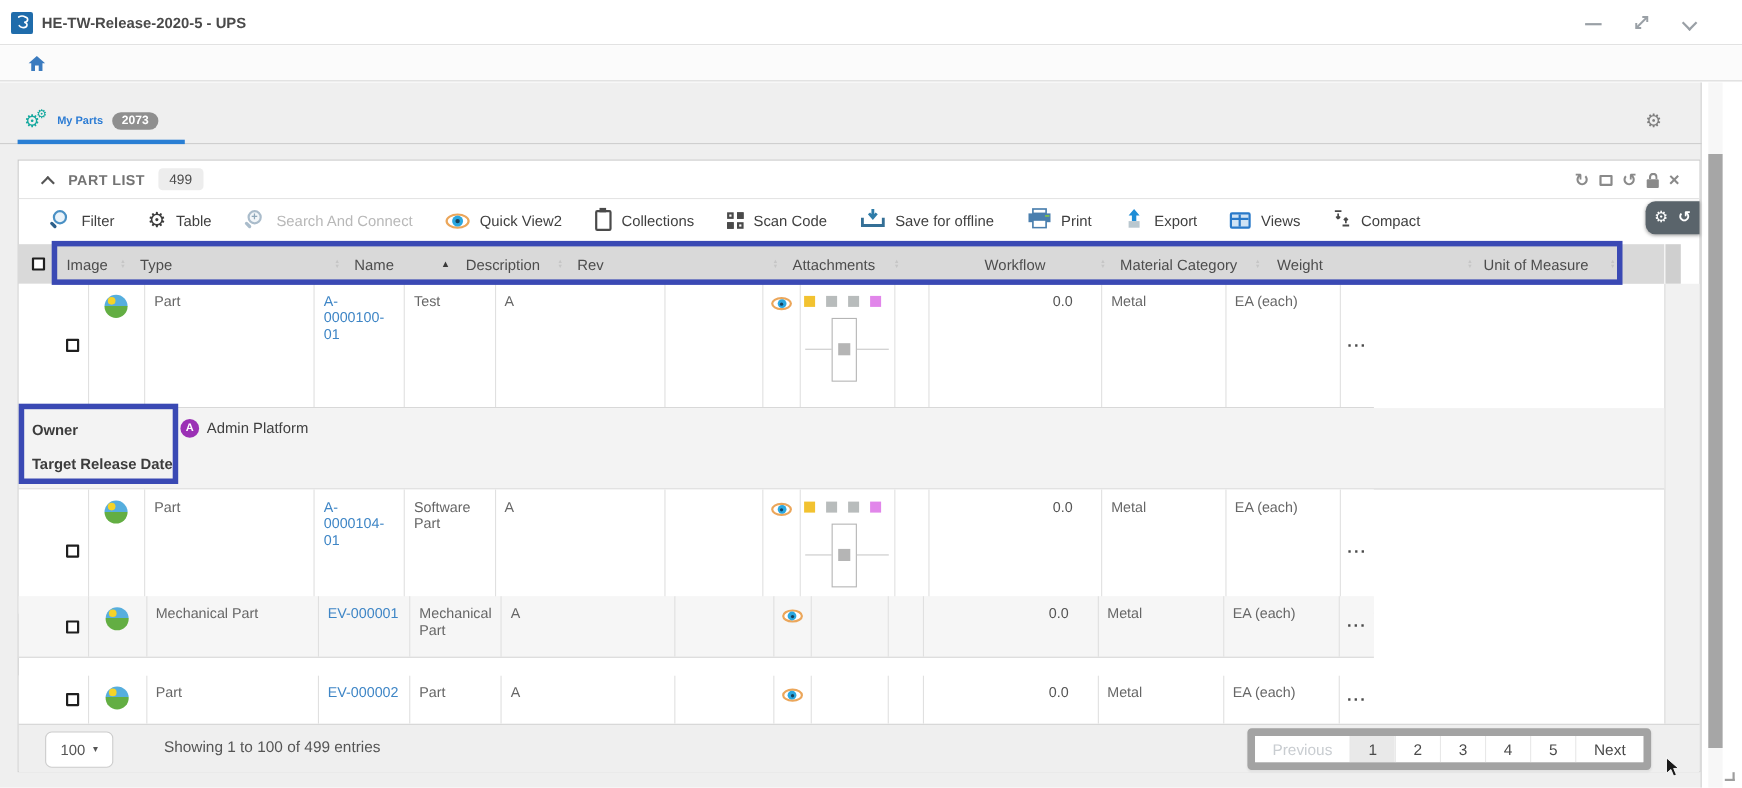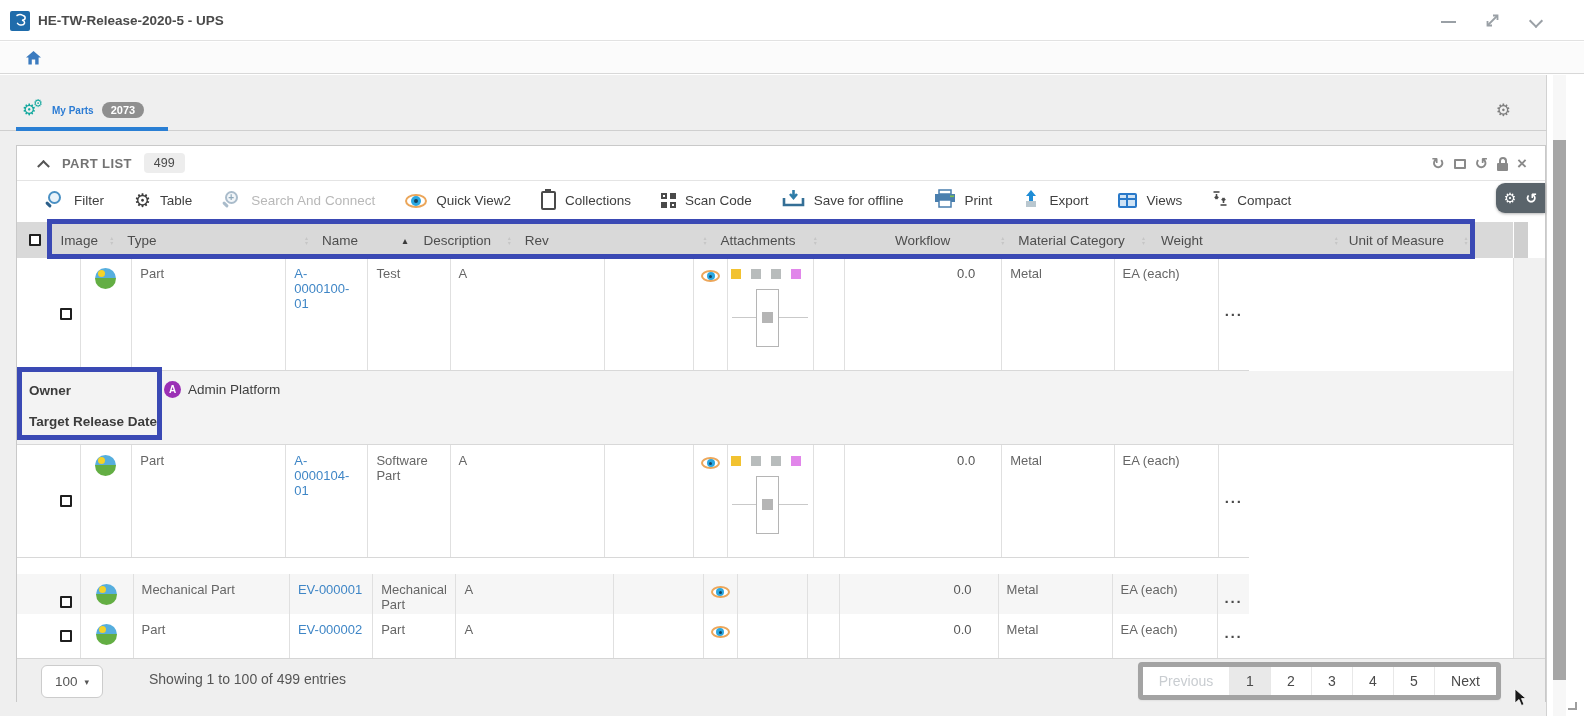--- a/index.html
+++ b/index.html
@@ -122,21 +122,21 @@
   
   .anno { position:absolute; border:5px solid #3a49b4; pointer-events:none; }
   .anno-header { left:30px; top:73px; width:1428px; height:40px; }
   .anno-owner { left:0px; top:221px; width:145px; height:73px; }
 
   
   .pfooter { position:absolute; left:0; top:512px; width:1528px; height:44px; background:#efefef; border-top:1px solid #d5d5d5; }
   .pagesize { position:absolute; left:24px; top:6px; width:62px; height:33px; background:#fff; border:1px solid #ccc; border-radius:6px; display:flex; align-items:center; justify-content:center; gap:7px; font-size:13.5px; color:#555; cursor:pointer; }
   .caret { font-size:9px; color:#555; font-family:"DejaVu Sans",sans-serif; }
   .pstatus { position:absolute; left:132px; top:12px; font-size:14px; color:#555; }
-  .pager { position:absolute; right:44px; top:3px; height:38px; display:flex; background:#fff; border:5px solid #a3a3a3; border-radius:4px; overflow:hidden; box-shadow:0 1px 2px rgba(0,0,0,.06); }
+  .pager { position:absolute; right:44px; top:3px; height:38px; display:flex; background:#fff; border:7px solid #a3a3a3; border-radius:4px; overflow:hidden; box-shadow:0 1px 2px rgba(0,0,0,.06); }
   .pbtn { display:flex; align-items:center; justify-content:center; font-size:14px; color:#4a4a4a; border-left:1px solid #e8e8e8; cursor:pointer; background:#fff; }
   .pbtn.first { border-left:none; }
   .pbtn.prev { width:86px; color:#c9cdd1; }
   .pbtn.num { width:41px; }
   .pbtn.current { background:#e9e9e9; }
   .pbtn.next { width:62px; }
 
   
   .vscroll-track { position:absolute; left:1553px; top:75px; width:13px; height:641px; background:#f7f7f7; }
   .vscroll-thumb { position:absolute; left:1553px; top:140px; width:13px; height:540px; background:#a6a6a6; }
@@ -463,21 +463,21 @@
         </div>
         <div class="tcell w-sp"></div>
         <div class="tcell w-wt wt-val">0.0</div>
         <div class="tcell w-mat">Metal</div>
         <div class="tcell w-uom">EA (each)</div>
         <div class="tcell w-act vcenter" style="border-right:none;">
             <span class="more-btn">···</span>
           </div>
       </div>
 
-      <div class="trow alt" style="top:428px;height:56px;">
+      <div class="trow alt" style="top:396px;height:56px;">
         <div class="tcell w-check vcenter" style="padding:0;">
             <span class="checkbox"></span>
           </div>
         <div class="tcell w-img center">
             <span class="thumb"></span>
           </div>
         <div class="tcell w-type">Mechanical Part</div>
         <div class="tcell w-name"><a class="name-link">EV-000001</a></div>
         <div class="tcell w-desc">Mechanical Part</div>
         <div class="tcell w-rev">A</div>

